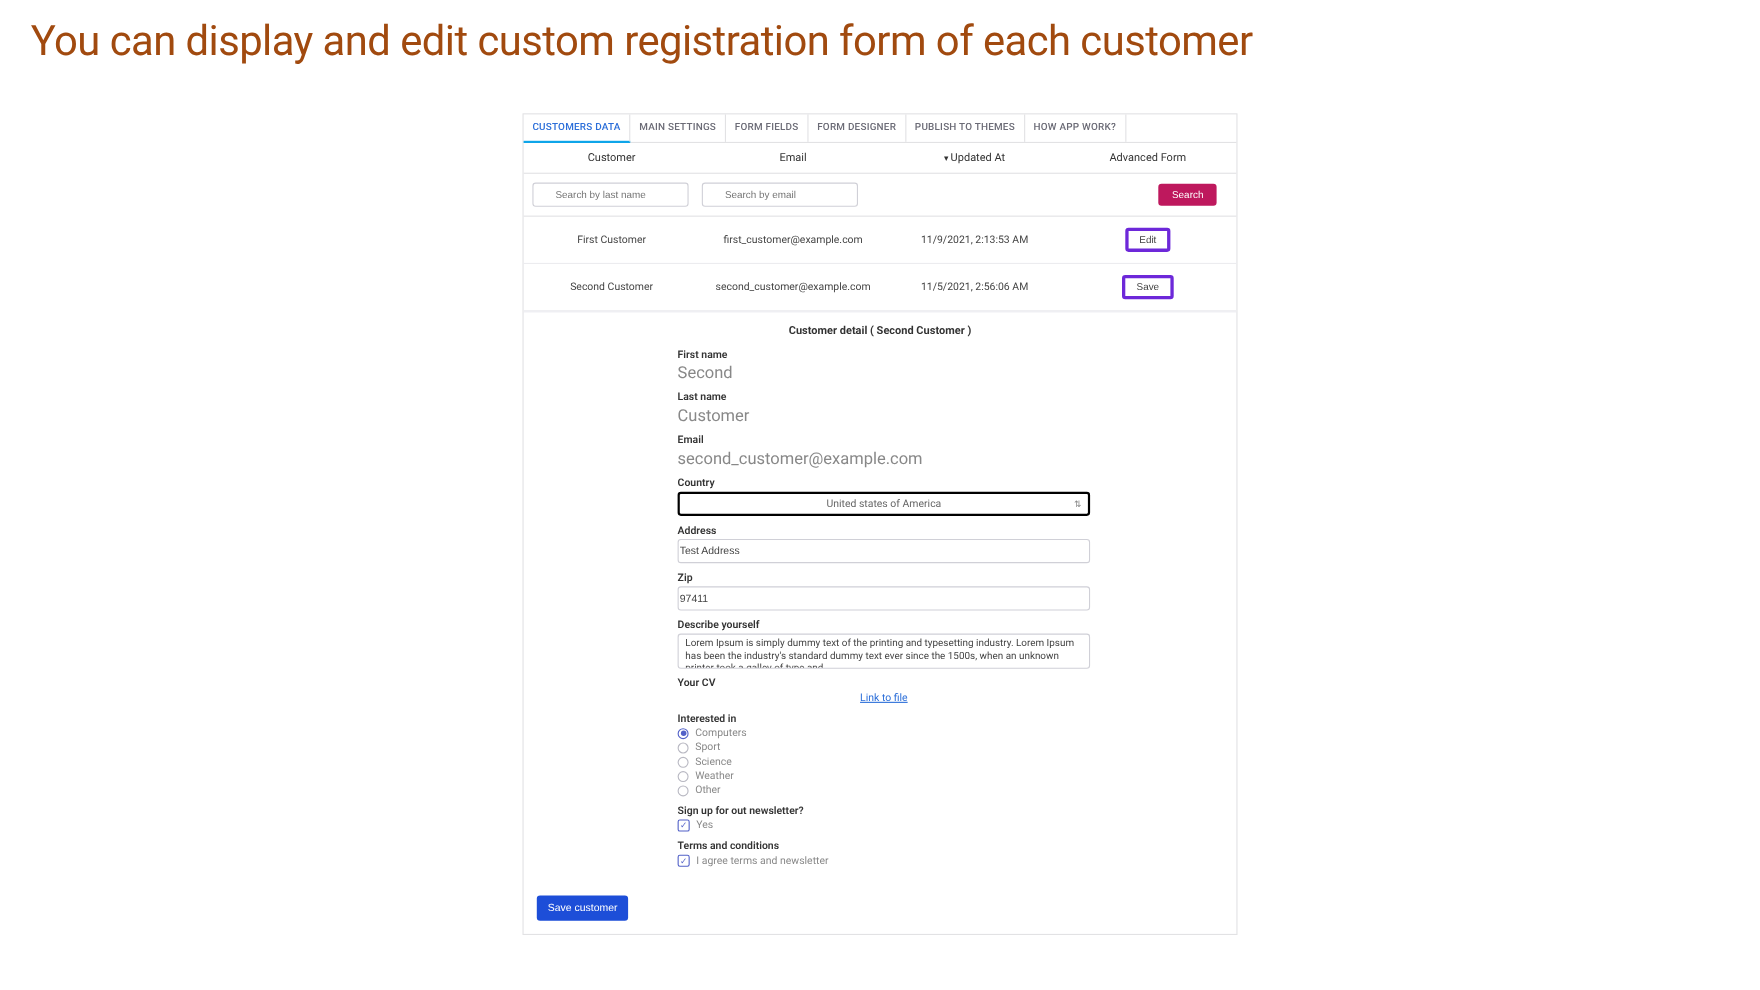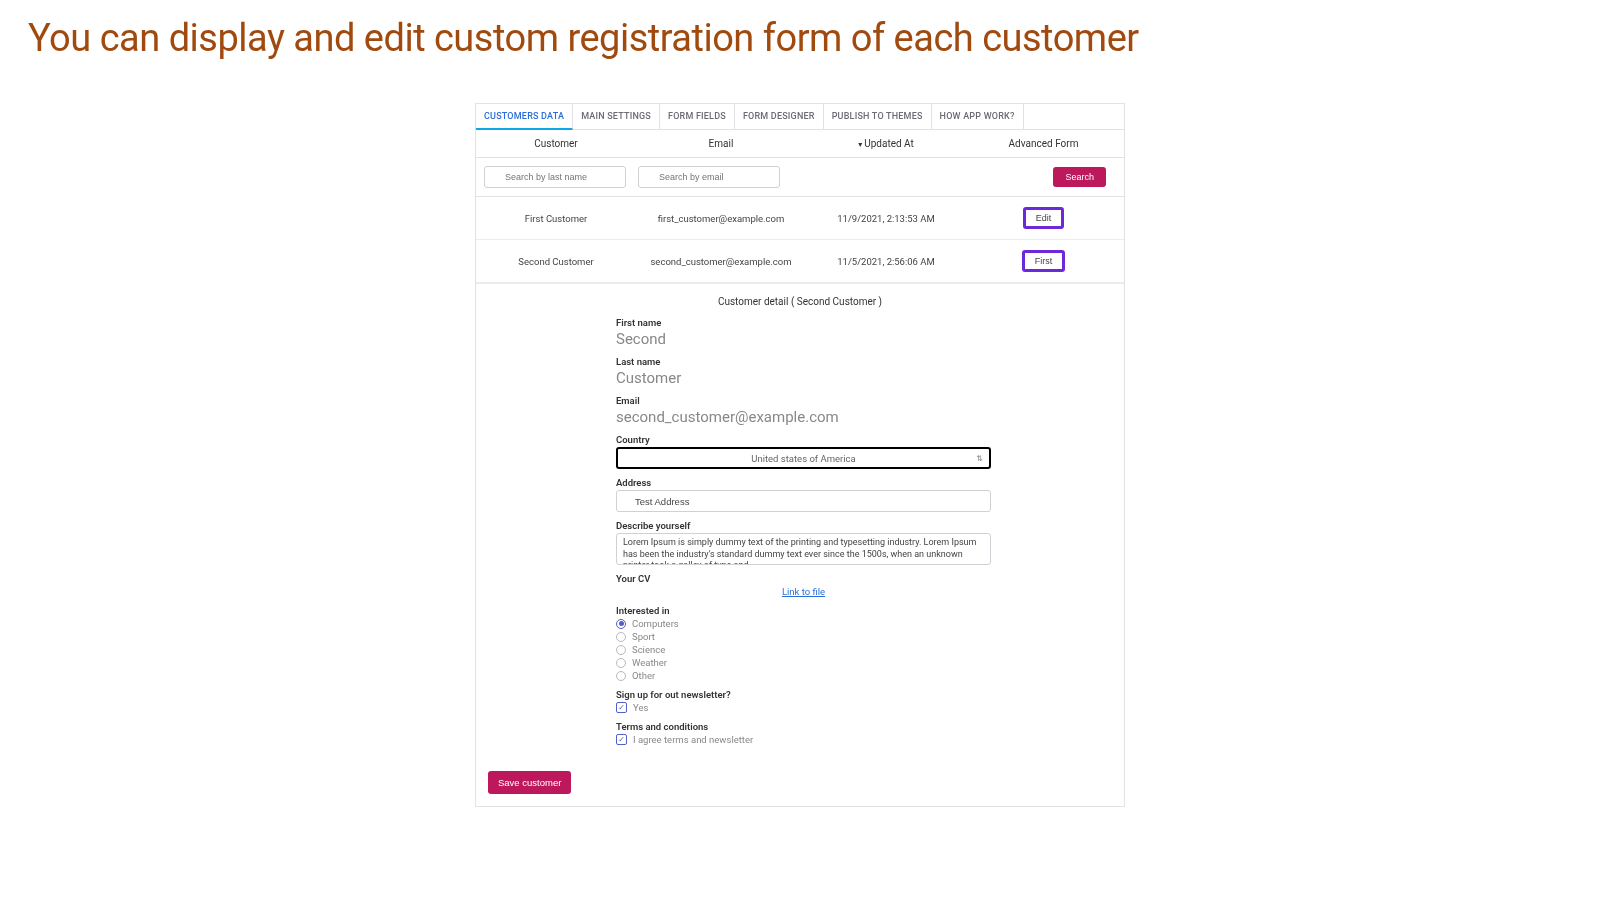--- a/index.html
+++ b/index.html
@@ -12,36 +12,36 @@
   .thead { display: flex; padding: 8px 0; border-bottom: 1px solid #e2e2e4; font-size: 10px; color: #333; }
   .col-c { width: 160px; text-align: center; }
   .col-e { width: 170px; text-align: center; }
   .col-u { width: 160px; text-align: center; }
   .col-a { width: 155px; text-align: center; }
   .search-row { display: flex; align-items: center; padding: 8px; border-bottom: 1px solid #e2e2e4; gap: 12px; }
   .sinput { height: 22px; width: 142px; border: 1px solid #d0d0d7; border-radius: 3px; padding: 0 20px; font-size: 9px; color:#888;}
   .sbtn { margin-left: auto; margin-right: 10px; background: #be185d; color: #fff; border: none; border-radius: 3px; padding: 5px 12px; font-size: 9px; cursor: pointer;}
   .trow { display: flex; align-items:center; padding: 10px 0; border-bottom: 1px solid #ececef; font-size: 9.5px; color: #444;}
   .ebtn { border: 3px solid #6d28d9; background:#fff; border-radius: 3px; padding: 3px 10px; font-size: 9px; cursor:pointer; color:#444;}
-  .detail-title { text-align:center; font-size: 10px; font-weight:400; color:#333; padding: 12px 0 6px 0; border-top:1px solid #ececef;}
+  .detail-title { text-align:center; font-size: 10px; font-weight:700; color:#333; padding: 12px 0 6px 0; border-top:1px solid #ececef;}
   .detail-body { padding: 4px 40px 10px 140px; }
   .fld { margin-bottom: 8px; }
   .flabel { font-size: 9.5px; font-weight:600; color:#333; display:block; margin-bottom:2px;}
   .fval   { font-size: 15px; color:#888; }
-  .finput { width: 375px; height: 22px; border:1px solid #d0d0d7; border-radius:3px; padding:0 18px; font-size:9.5px; color:#444;}
+  .finput { width: 375px; height: 22px; border:1px solid #d0d0d7; border-radius:3px; padding:0 1px; font-size:9.5px; color:#444;}
   .fselect{ width: 375px; height: 22px; border:2px solid #000000; border-radius:3px; font-size:9.5px; color:#666; text-align:center; display:flex; align-items:center; justify-content:center; position:relative;}
   .fselect .chev { position:absolute; right:6px; color:#888; font-size:8px;}
   .ftarea { width: 375px; height: 32px; border:1px solid #d0d0d7; border-radius:3px; padding:3px 6px; font-size:9px; color:#444; line-height:1.3; overflow:hidden;}
   .link   { color:#2b6ed9; text-decoration:underline; font-size:9.5px; display:block; text-align:center; width:375px;}
   .radio-row, .check-row { display:flex; align-items:center; gap:6px; font-size:9.5px; color:#888; margin:2px 0;}
   .radio { width:10px; height:10px; border:1.5px solid #b8b8c2; border-radius:50%; display:inline-flex; align-items:center; justify-content:center;}
   .radio.sel { border-color:#5261c8;}
   .radio.sel .dot { width:5px; height:5px; background:#5261c8; border-radius:50%;}
   .check { width:11px; height:11px; border:1.5px solid #5261c8; border-radius:2px; display:inline-flex; align-items:center; justify-content:center; color:#5261c8; font-size:8px; line-height:1;}
-  .savebtn { margin: 8px 0 12px 12px; background:#be185d; color:#fff; border:none; border-radius:3px; padding:6px 10px; font-size:9.5px; cursor:pointer;}
+  .savebtn { margin: 8px 0 12px 12px; background:#1d4ed8; color:#fff; border:none; border-radius:3px; padding:6px 10px; font-size:9.5px; cursor:pointer;}
   .sort-ind{ font-size:8px; margin-right:2px;}
 </style>
 </head>
 <body>
 
 <div class="headline">You can display and edit custom registration form of each customer</div>
 
 <div class="app">
 
   <div class="tabs">
@@ -72,21 +72,21 @@
     <div class="col-c">First Customer</div>
     <div class="col-e">first_customer@example.com</div>
     <div class="col-u">11/9/2021, 2:13:53 AM</div>
     <div class="col-a"><button class="ebtn">Edit</button></div>
   </div>
 
   <div class="trow">
     <div class="col-c">Second Customer</div>
     <div class="col-e">second_customer@example.com</div>
     <div class="col-u">11/5/2021, 2:56:06 AM</div>
-    <div class="col-a"><button class="ebtn">First</button></div>
+    <div class="col-a"><button class="ebtn">Save</button></div>
   </div>
 
   <div class="detail-title">Customer detail ( Second Customer )</div>
 
   <div class="detail-body">
 
     <div class="fld">
       <span class="flabel">First name</span>
       <span class="fval">Second</span>
     </div>
@@ -105,20 +105,24 @@
         <span>United states of America</span>
         <span class="chev">⇅</span>
       </div>
     </div>
 
     <div class="fld">
       <span class="flabel">Address</span>
       <input class="finput" value="Test Address" style="">
     </div>
 
+    <div class="fld">
+      <span class="flabel">Zip</span>
+      <input class="finput" value="97411" style="">
+    </div>
 
     <div class="fld">
       <span class="flabel">Describe yourself</span>
       <div class="ftarea">Lorem Ipsum is simply dummy text of the printing and typesetting industry. Lorem Ipsum has been the industry's standard dummy text ever since the 1500s, when an unknown printer took a galley of type and</div>
     </div>
 
     <div class="fld">
       <span class="flabel">Your CV</span>
       <a class="link" href="#">Link to file</a>
     </div>

